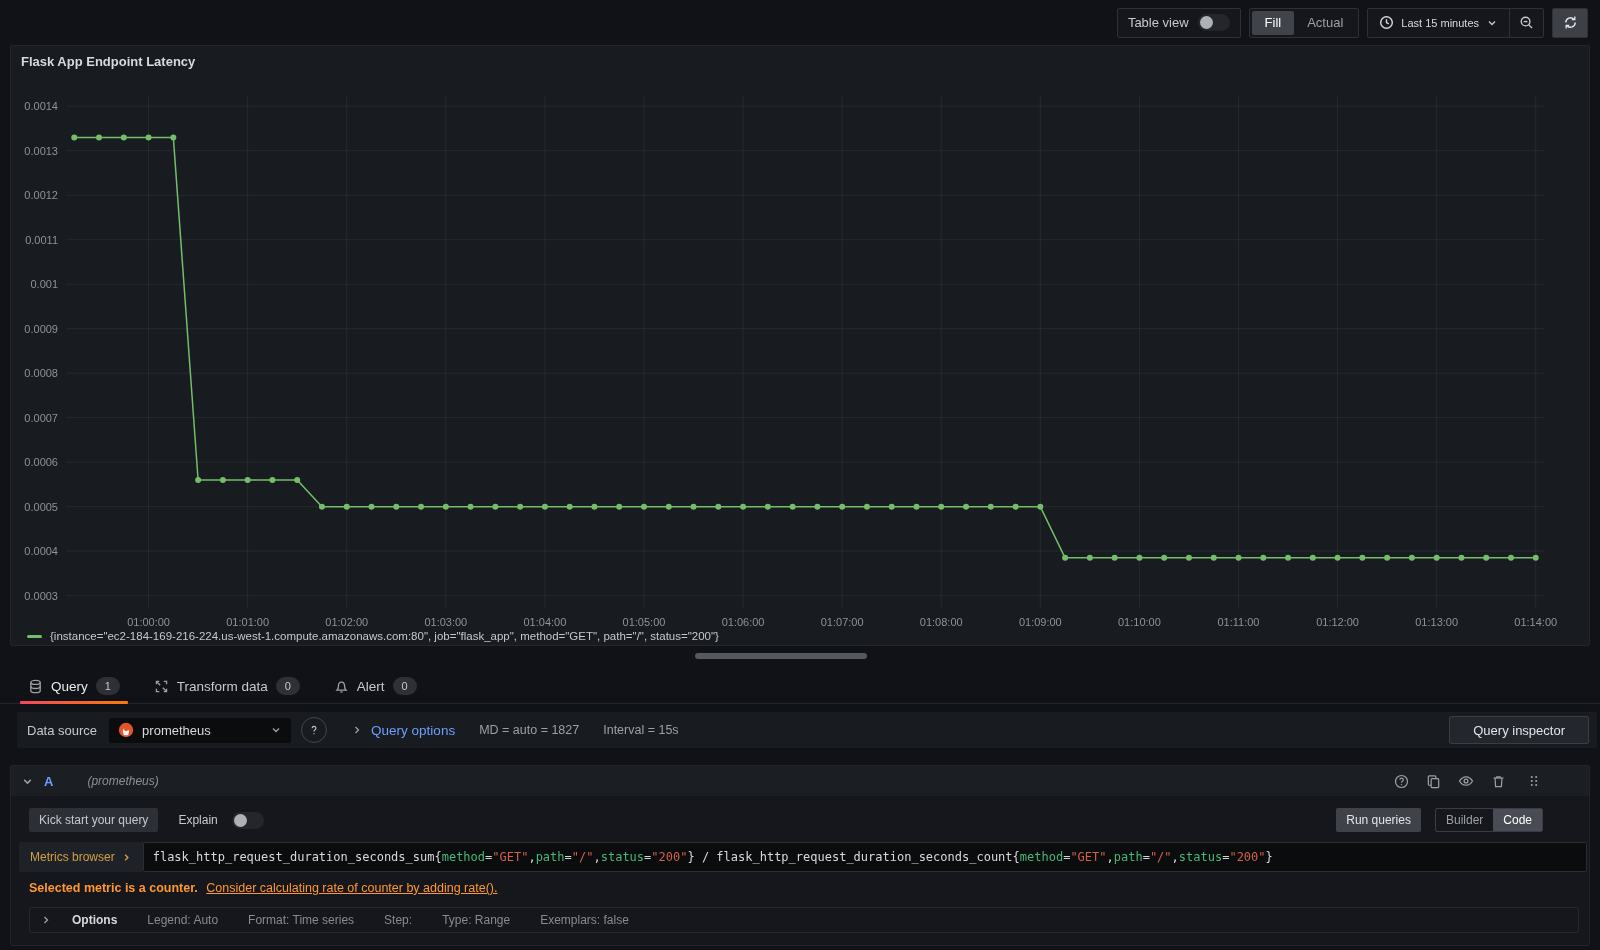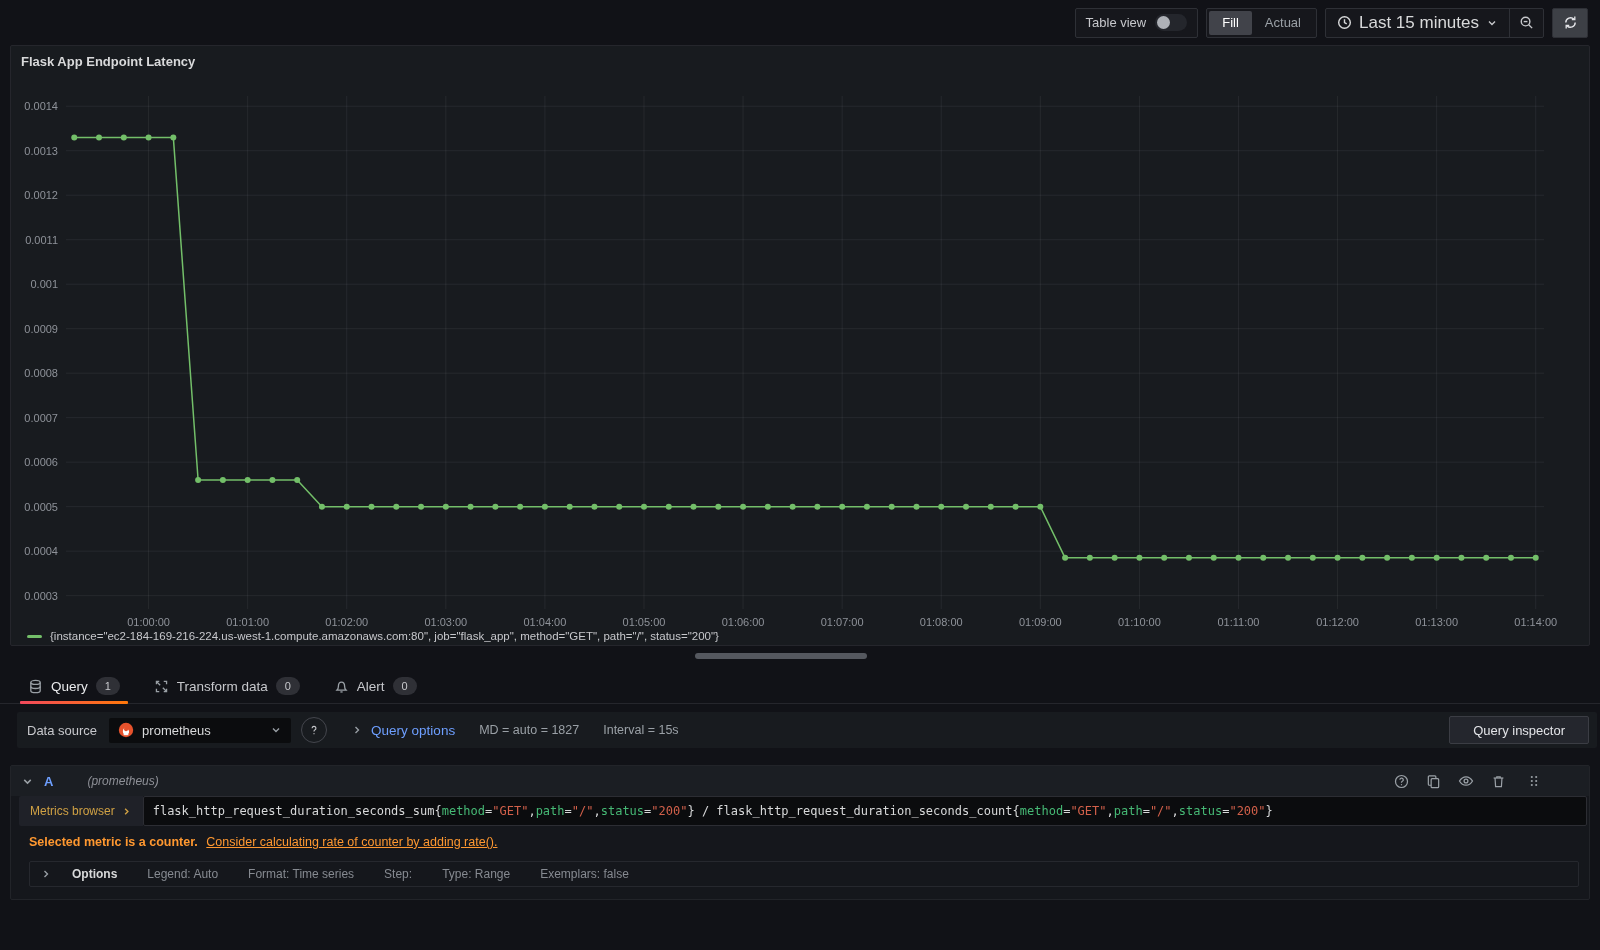--- a/index.html
+++ b/index.html
@@ -9,21 +9,21 @@
   
   .topbar { position:absolute; top:0; left:0; right:0; height:45px; display:flex; align-items:center; justify-content:flex-end; gap:8px; padding-right:12px; }
   .tbox { display:flex; align-items:center; height:30px; border:1px solid #2e3036; border-radius:2px; background:#16171c; }
   .tv-box { padding:0 10px; gap:9px; font-size:13px; color:#c7c8cc; }
   .toggle { width:32px; height:17px; border-radius:9px; background:#24262c; position:relative; cursor:pointer; }
   .toggle .knob { position:absolute; left:2px; top:2px; width:13px; height:13px; border-radius:50%; background:#aeb1b7; }
   .seg { padding:2px; gap:0; }
   .seg .chip { height:24px; display:flex; align-items:center; padding:0 13px; font-size:13px; font-weight:500; border-radius:2px; color:#9aa0a6; cursor:pointer; }
   .seg .chip.active { background:#41434a; color:#fff; }
   .time-group { }
-  .time-btn { display:flex; align-items:center; gap:7px; padding:0 11px; height:100%; color:#d8d9da; font-size:17px; font-weight:500; cursor:pointer; }
+  .time-btn { display:flex; align-items:center; gap:7px; padding:0 11px; height:100%; color:#d8d9da; font-size:11px; font-weight:500; cursor:pointer; }
   .zoomout-btn { width:34px; height:100%; display:flex; align-items:center; justify-content:center; border-left:1px solid #2e3036; color:#c7c8cc; cursor:pointer; }
   .refresh-btn { width:36px; justify-content:center; background:#3d4046; color:#e3e4e8; cursor:pointer; }
 
   
   .panel { position:absolute; left:10px; top:45px; width:1580px; height:601px; background:#181b1f; border:1px solid #25262c; border-radius:2px; }
   .panel-title { position:absolute; left:10px; top:8px; font-size:13px; font-weight:600; color:#d8d9da; }
   #chart-svg { position:absolute; left:0; top:0; }
   .legend { position:absolute; left:16px; top:584px; display:flex; align-items:center; gap:8px; }
   .legend-marker { width:15px; height:3px; border-radius:2px; background:#73bf69; display:inline-block; }
   .legend-label { font-size:11.5px; color:#c7c8cc; cursor:pointer; }
@@ -363,20 +363,32 @@
             <circle cx="10.5" cy="3.5" r="1.2"></circle>
             <circle cx="5.5" cy="8" r="1.2"></circle>
             <circle cx="10.5" cy="8" r="1.2"></circle>
             <circle cx="5.5" cy="12.5" r="1.2"></circle>
             <circle cx="10.5" cy="12.5" r="1.2"></circle>
           </svg>
       </span>
     </span>
   </div>
 
+  <div class="row1">
+    <span class="btn kick-btn">Kick start your query</span>
+    <span class="explain-lbl">Explain</span>
+    <span class="toggle">
+        <span class="knob"></span>
+      </span>
+    <span class="btn run-btn">Run queries</span>
+    <span class="bc-group">
+      <span class="chip">Builder</span>
+      <span class="chip active">Code</span>
+    </span>
+  </div>
 
   <div class="editor-row">
     <span class="mb-chip">
       <span>Metrics browser</span>
       <svg class="ic" width="11" height="11" viewBox="0 0 16 16" fill="none" stroke="currentColor" stroke-width="2">
           <path d="M6 4l4 4-4 4"></path>
         </svg>
     </span>
     <div class="code-box"><span class="tok-metric">flask_http_request_duration_seconds_sum</span><span class="tok-punct">{</span><span class="tok-label">method</span><span class="tok-punct">=</span><span class="tok-string">"GET"</span><span class="tok-punct">,</span><span class="tok-label">path</span><span class="tok-punct">=</span><span class="tok-string">"/"</span><span class="tok-punct">,</span><span class="tok-label">status</span><span class="tok-punct">=</span><span class="tok-string">"200"</span><span class="tok-punct">}</span><span class="tok-op"> / </span><span class="tok-metric">flask_http_request_duration_seconds_count</span><span class="tok-punct">{</span><span class="tok-label">method</span><span class="tok-punct">=</span><span class="tok-string">"GET"</span><span class="tok-punct">,</span><span class="tok-label">path</span><span class="tok-punct">=</span><span class="tok-string">"/"</span><span class="tok-punct">,</span><span class="tok-label">status</span><span class="tok-punct">=</span><span class="tok-string">"200"</span><span class="tok-punct">}</span></div>
   </div>

